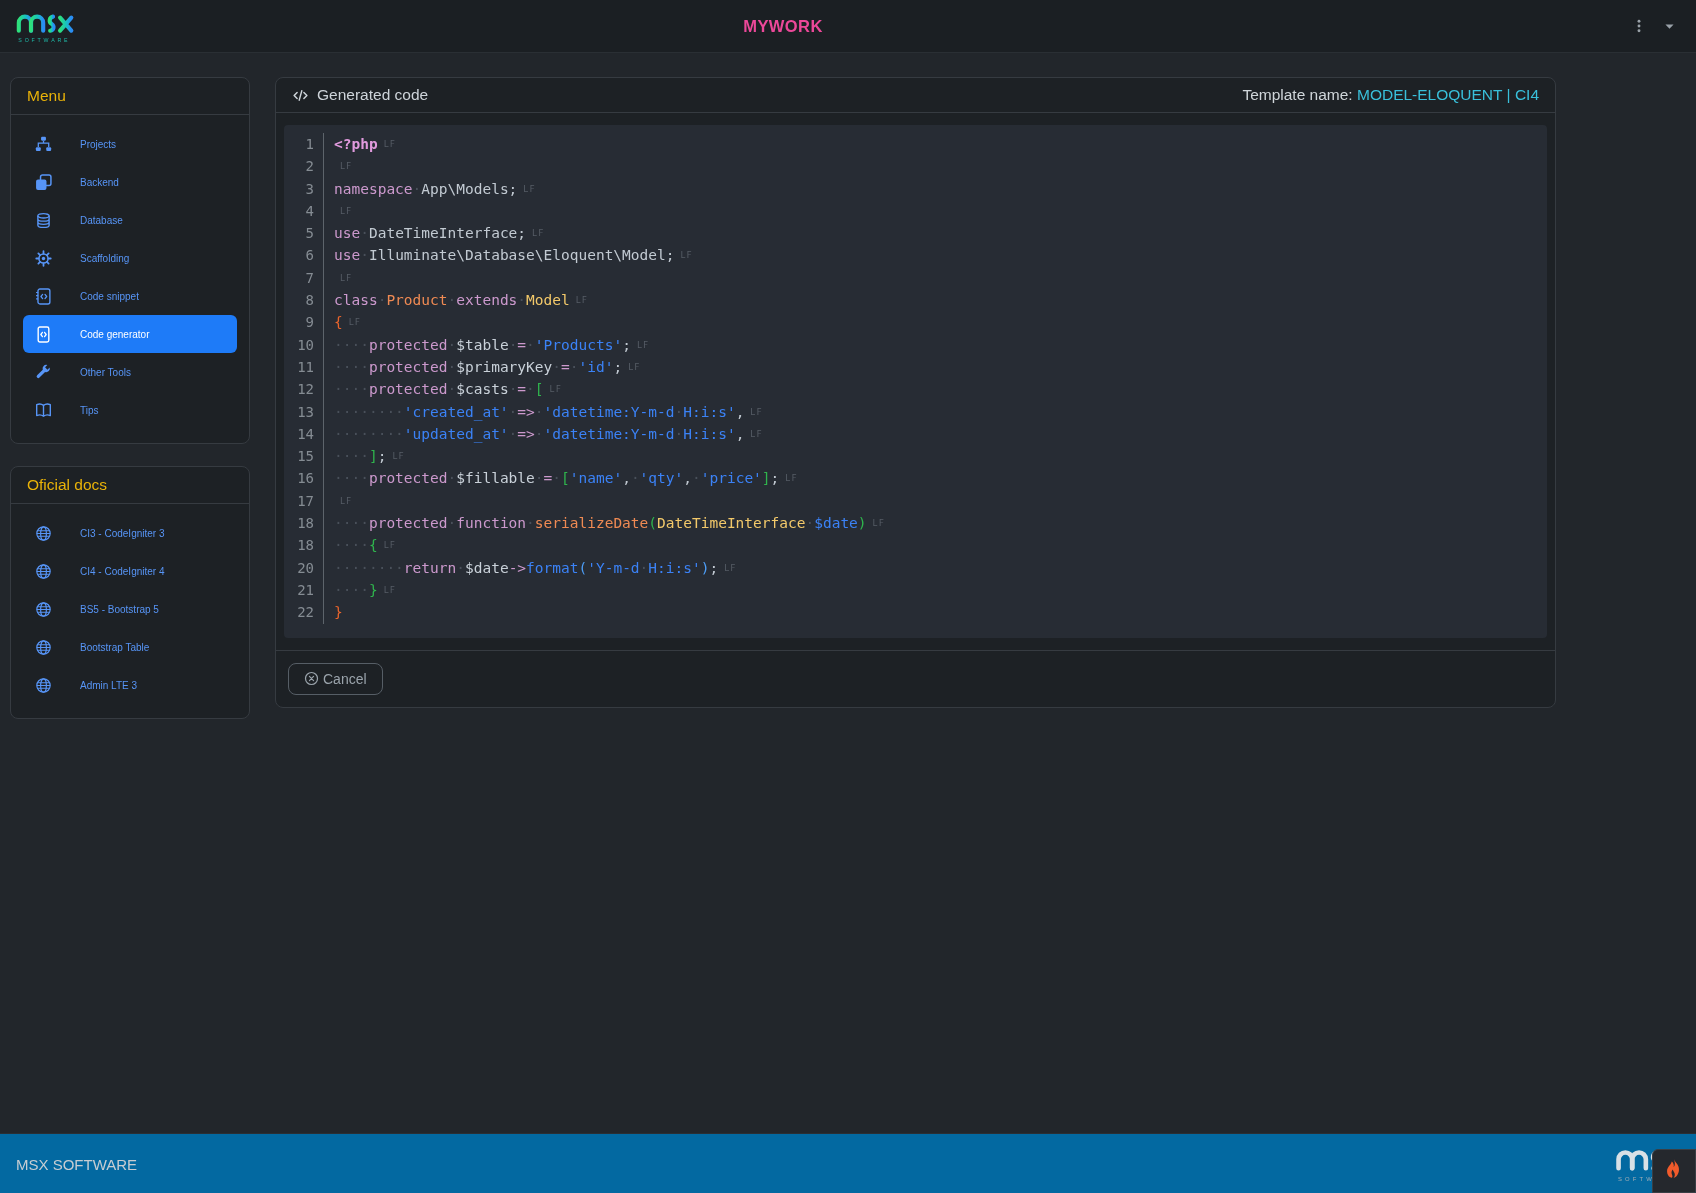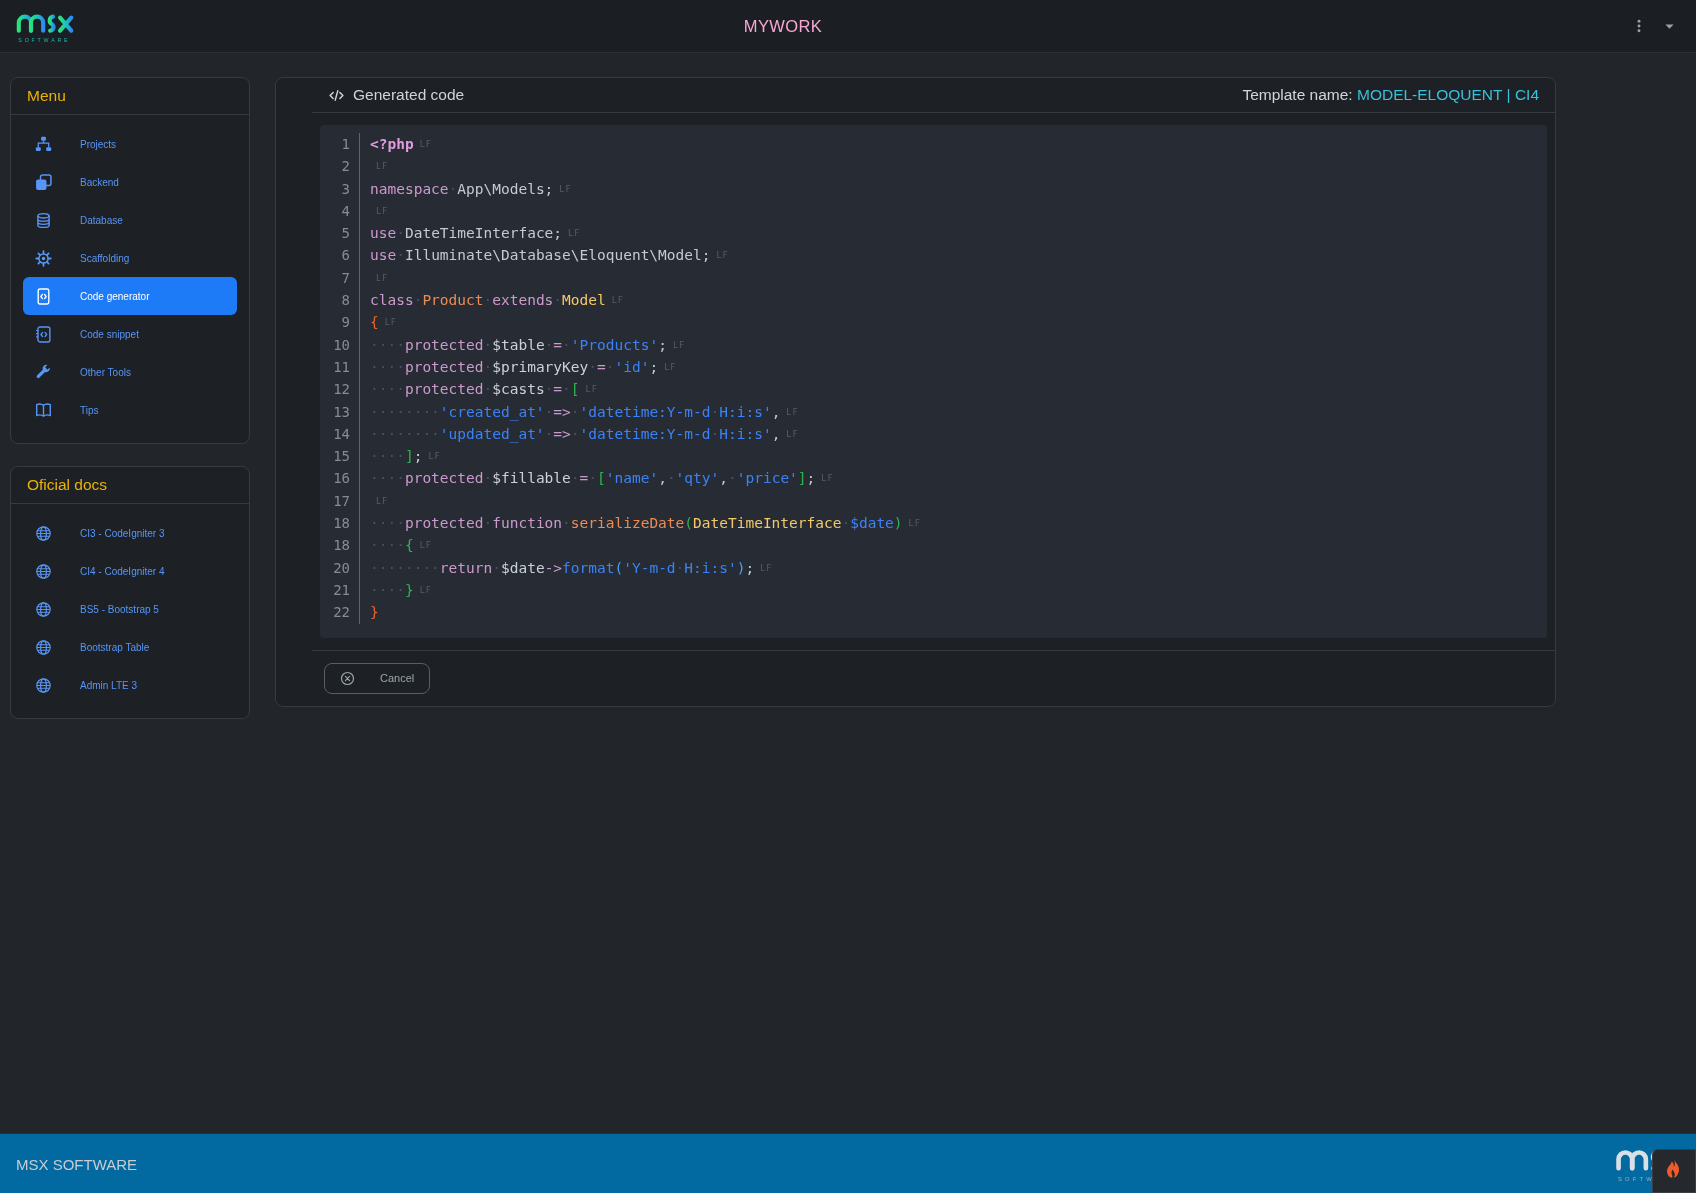--- a/index.html
+++ b/index.html
@@ -5,36 +5,36 @@
   html,body{margin:0;padding:0;}
   body{
     width:1696px;height:1193px;position:relative;overflow:hidden;
     background:#22262b;font-family:"Liberation Sans",sans-serif;
     -webkit-font-smoothing:antialiased;
   }
   
   .navbar{position:absolute;top:0;left:0;right:0;height:52px;background:#1b1f23;border-bottom:1px solid #2a2f34;}
   .brand{position:absolute;left:16px;top:7px;width:60px;height:38px;}
   .nav-title{position:absolute;left:783px;top:0;height:52px;line-height:52px;transform:translateX(-50%);
-    color:#f9a8d4;font-weight:400;font-size:16.5px;letter-spacing:.4px;}
+    color:#ec4899;font-weight:700;font-size:16.5px;letter-spacing:.4px;}
   .nav-actions{position:absolute;right:20px;top:0;height:52px;display:flex;align-items:center;gap:16px;color:#9aa2a9;}
   .nav-actions .icon{width:16px;height:16px;cursor:pointer;}
   
   .card{background:#1d2125;border:1px solid #363b41;border-radius:8px;box-sizing:border-box;}
   .card-header{padding:9px 16px;border-bottom:1px solid #363b41;color:#eab308;font-size:15.5px;}
   
   .sidebar{position:absolute;left:10px;top:77px;width:240px;}
   .docs-card{margin-top:22px;}
   .side-list{padding:10px 12px 14px 12px;}
   .side-item{display:flex;align-items:center;gap:28px;height:38px;padding:0 12px;border-radius:6px;
     color:#5795f7;font-size:10px;cursor:pointer;}
   .side-item.active{background:#1e7bf8;color:#ffffff;}
   .side-item .icon{width:17px;height:17px;flex:0 0 17px;}
   
-  .main-card{position:absolute;left:275px;top:77px;width:1281px;padding-left:36px;}
+  .main-card{position:absolute;left:275px;top:77px;width:1281px;}
   .main-header{display:flex;align-items:center;justify-content:space-between;padding:8px 16px;
     border-bottom:1px solid #363b41;color:#ced4da;font-size:15.5px;}
   .mh-left{display:flex;align-items:center;gap:8px;}
   .mh-left .icon{width:17px;height:17px;}
   .template-line{color:#d0d6da;}
   .template-value{color:#39c0db;}
   .main-body{padding:12px 8px 0 8px;}
   
   .editor{background:#272c34;border-radius:4px;padding:8px 0 14px 0;
     font-family:"DejaVu Sans Mono","Liberation Mono",monospace;font-size:14.5px;line-height:22.3px;
@@ -51,22 +51,22 @@
   .tk-fn{color:#ef8a53;}
   .tk-var{color:#c9d1d9;}
   .tk-pln{color:#c2cad2;margin-top:40px;}
   .tk-ws{color:#49505a;}
   .tk-b1{color:#e8642c;}
   .tk-b2{color:#2fb44d;}
   .tk-b3{color:#4d9ef7;}
   .lf-mark{font-size:8.5px;color:#565d66;margin-left:6px;letter-spacing:1px;vertical-align:2px;}
   
   .main-footer{margin-top:12px;border-top:1px solid #363b41;padding:12px;}
-  .btn-cancel{display:inline-flex;align-items:center;gap:25px;padding:7px 15px;border:1px solid #565e66;
-    border-radius:8px;color:#9aa3ab;background:transparent;font-size:11px;font-family:inherit;cursor:pointer;}
+  .btn-cancel{display:inline-flex;gap:4px;padding:7px 15px;border:1px solid #565e66;
+    border-radius:8px;color:#9aa3ab;background:transparent;font-size:14px;font-family:inherit;cursor:pointer;}
   .btn-cancel .icon{width:15px;height:15px;}
   
   .page-footer{position:absolute;left:0;right:0;bottom:0;height:59px;background:#0369a1;border-top:1px solid #2a2f34;}
   .footer-text{position:absolute;left:16px;top:50%;transform:translateY(-50%);color:#c7cdd2;font-size:15px;}
   .footer-logo{position:absolute;right:10px;bottom:9px;width:74px;height:42px;opacity:.95;}
   .flame-badge{position:absolute;right:0;bottom:0;width:42px;height:42px;background:#25282d;
     border:1px solid #3a3f45;border-radius:6px 0 0 0;display:flex;align-items:center;justify-content:center;}
   .flame-badge .icon{width:24px;height:26px;}
   .icon svg{width:100%;height:100%;display:block;}
 </style>
@@ -145,38 +145,38 @@
         <div class="side-item">
           <span class="icon">
             <svg viewBox="0 0 16 16" fill="none" stroke="currentColor">
               <circle cx="8" cy="8" r="4.3" stroke-width="1.4"></circle>
               <circle cx="8" cy="8" r="1.6" fill="currentColor" stroke="none"></circle>
               <path stroke-width="1.7" stroke-linecap="round" d="M12.6 8h2.2M11.25 11.25l1.55 1.55M8 12.6v2.2M4.75 11.25L3.2 12.8M3.4 8H1.2M4.75 4.75L3.2 3.2M8 3.4V1.2M11.25 4.75l1.55-1.55"></path>
             </svg>
           </span>
           <span>Scaffolding</span>
         </div>
-        <div class="side-item active">
-          <span class="icon">
-            <svg viewBox="0 0 16 16" fill="none" stroke="currentColor">
-              <rect x="3" y="0.9" width="10" height="14.2" rx="1.6" stroke-width="1.3"></rect>
-              <path d="M7 6 5.5 8 7 10M9 6l1.5 2L9 10" stroke-width="1.2" stroke-linecap="round" stroke-linejoin="round"></path>
-            </svg>
-          </span>
-          <span>Code generator</span>
-        </div>
         <div class="side-item">
           <span class="icon">
             <svg viewBox="0 0 16 16" fill="none" stroke="currentColor">
               <rect x="2.8" y="1" width="11.2" height="14" rx="1.8" stroke-width="1.3"></rect>
               <path d="M1 4.2h2M1 7.2h2M1 10.2h2" stroke-width="1.1"></path>
               <path d="M7.2 6 5.6 8l1.6 2M9.4 6 11 8l-1.6 2" stroke-width="1.2" stroke-linecap="round" stroke-linejoin="round"></path>
             </svg>
           </span>
           <span>Code snippet</span>
+        </div>
+        <div class="side-item active">
+          <span class="icon">
+            <svg viewBox="0 0 16 16" fill="none" stroke="currentColor">
+              <rect x="3" y="0.9" width="10" height="14.2" rx="1.6" stroke-width="1.3"></rect>
+              <path d="M7 6 5.5 8 7 10M9 6l1.5 2L9 10" stroke-width="1.2" stroke-linecap="round" stroke-linejoin="round"></path>
+            </svg>
+          </span>
+          <span>Code generator</span>
         </div>
         <div class="side-item">
           <span class="icon">
             <svg viewBox="0 0 16 16">
               <path fill="currentColor" d="M13.8 3.2a3.4 3.4 0 0 1-4.3 4.3l-5.3 5.3a1.55 1.55 0 0 1-2.2-2.2l5.3-5.3a3.4 3.4 0 0 1 4.3-4.3L9.5 3.1l2.2 2.2 2.1-2.1z"></path>
             </svg>
           </span>
           <span>Other Tools</span>
         </div>
         <div class="side-item">

